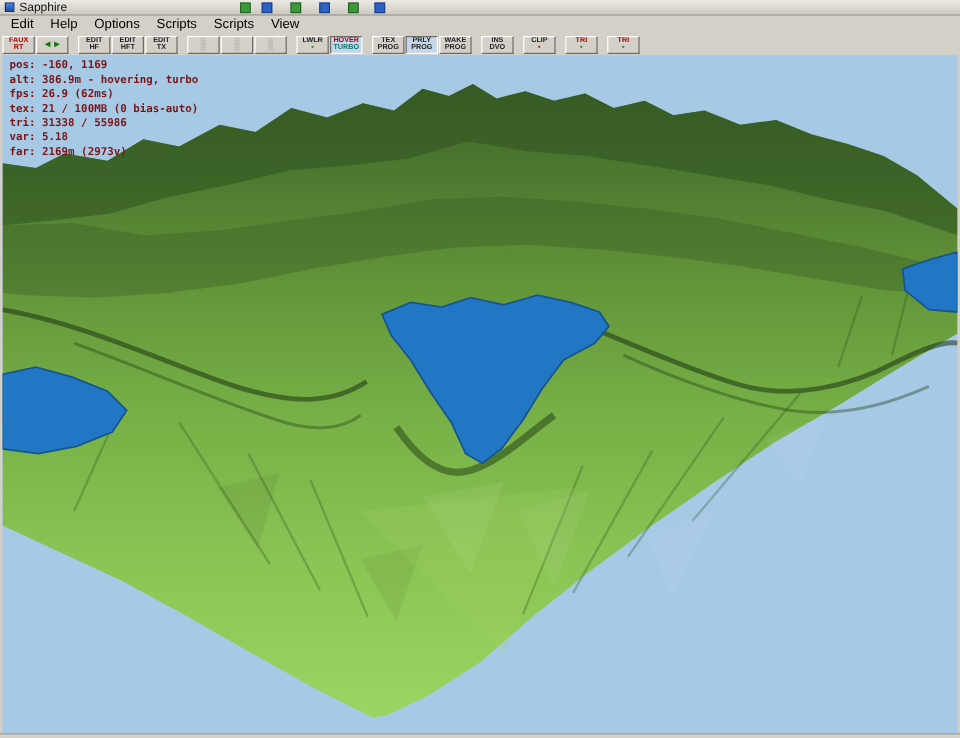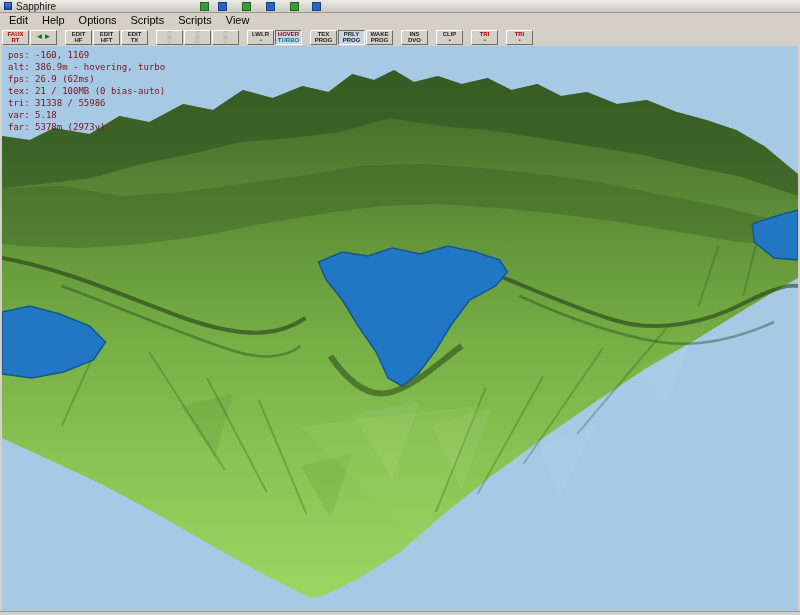--- a/index.html
+++ b/index.html
@@ -41,21 +41,21 @@
   .tb.c-red{color:#b00000;}
   .tb.c-green{color:#0a7a0a;font-size:8px;line-height:8px;}
   .tb.disabled{color:#a4a29c;}
   .tb.l2-green span:last-child{color:#0a8a0a;}
   .tb.l2-red span:last-child{color:#c00000;}
   .tb.pressed{border-color:#6d6b66 #ffffff #ffffff #6d6b66;background:#c6d6ea;}
   .tb.hover-colors span:first-child{color:#b00000;}
   .tb.hover-colors span:last-child{color:#067a6a;}
   .sep{width:6px;height:1px;flex:0 0 auto;}
   
-  .frame{padding:0 2px;background:var(--chrome);}
+  .frame{padding:0 2px;background:var(--chrome);font-weight:bold;}
   .viewport{position:relative;width:796px;height:565px;background:var(--sky);overflow:hidden;}
   .viewport svg{display:block;width:100%;height:100%;}
   .overlay{
     position:absolute;top:3px;left:6px;
     font-family:"DejaVu Sans Mono",monospace;font-size:9px;line-height:12px;
     color:var(--overlay-text);
   }
   .bottomstrip{height:4px;background:var(--chrome);border-top:1px solid #9a9890;}
 </style>
 </head>
@@ -218,18 +218,18 @@
       </g>
     </svg>
 
     <div class="overlay">
       <div>pos: -160, 1169</div>
       <div>alt: 386.9m - hovering, turbo</div>
       <div>fps: 26.9 (62ms)</div>
       <div>tex: 21 / 100MB (0 bias-auto)</div>
       <div>tri: 31338 / 55986</div>
       <div>var: 5.18</div>
-      <div>far: 5378m (2973v)</div>
+      <div>far: 2169m (2973v)</div>
     </div>
   </div>
 </div>
 
 <div class="bottomstrip"></div>
 
 </body></html>

